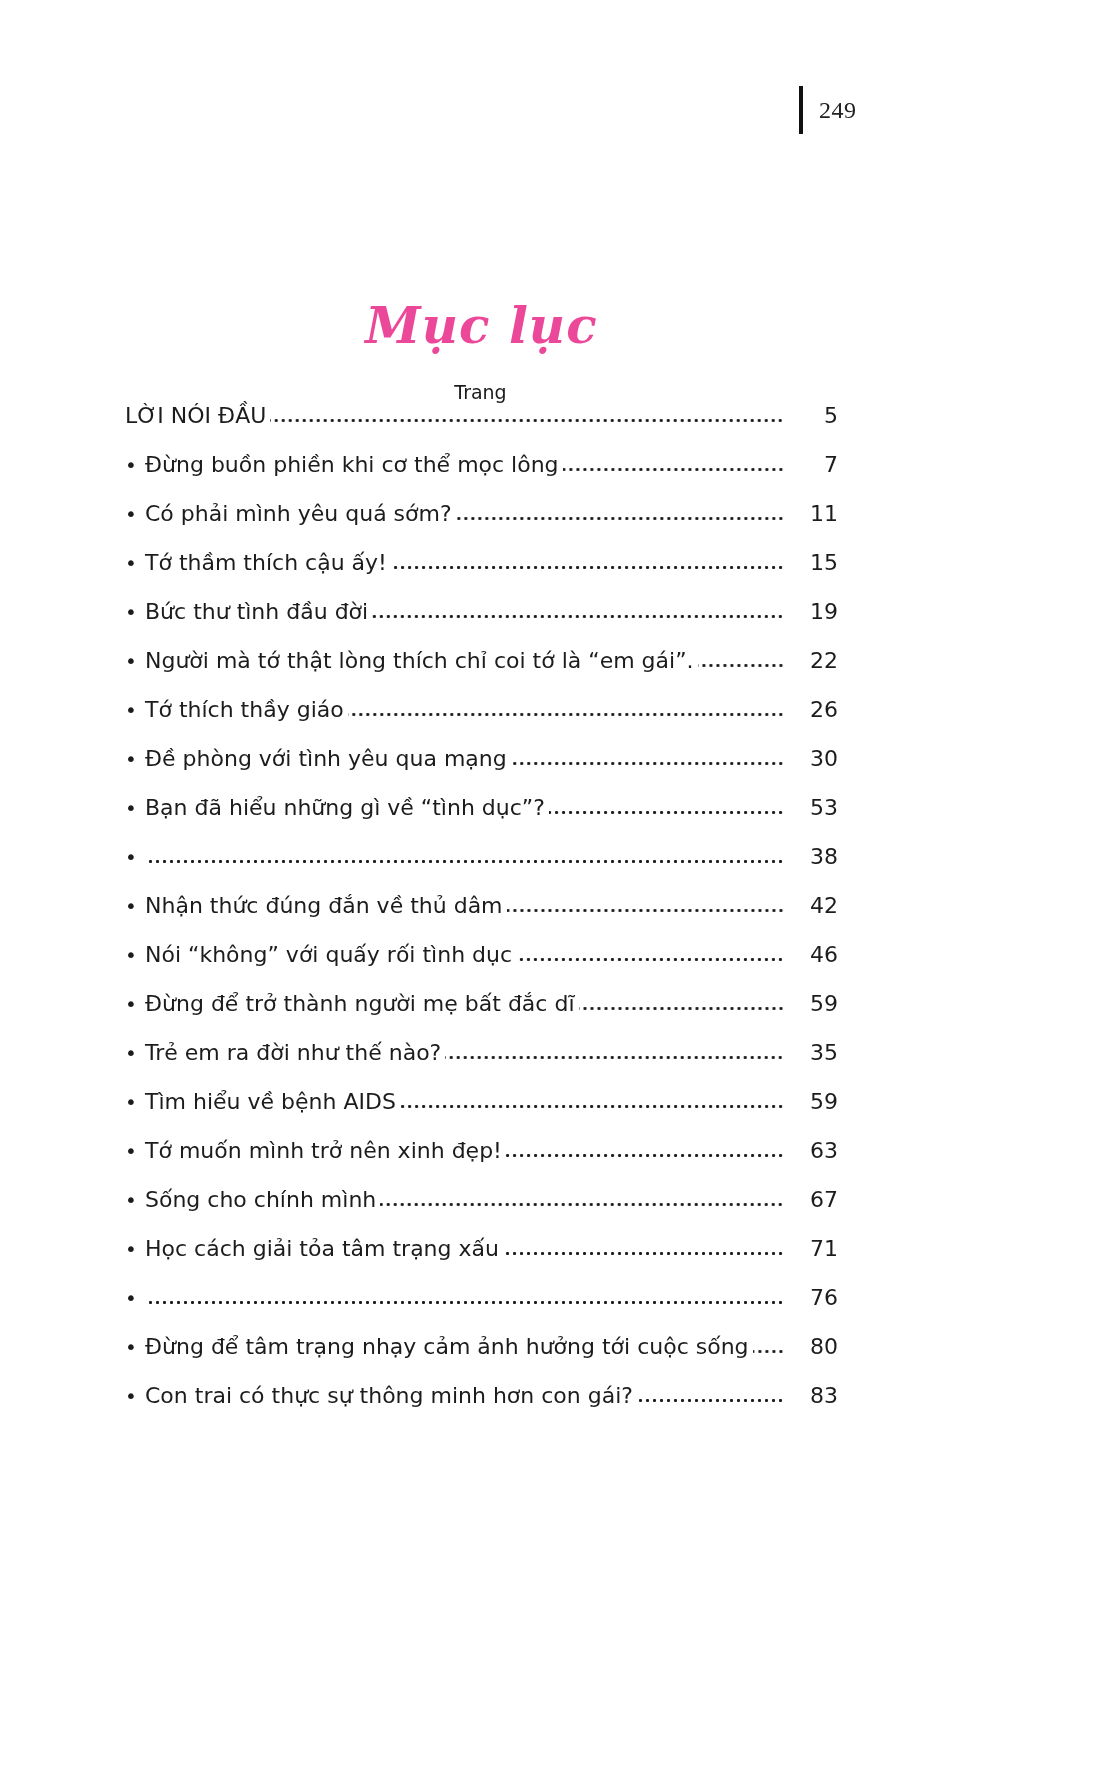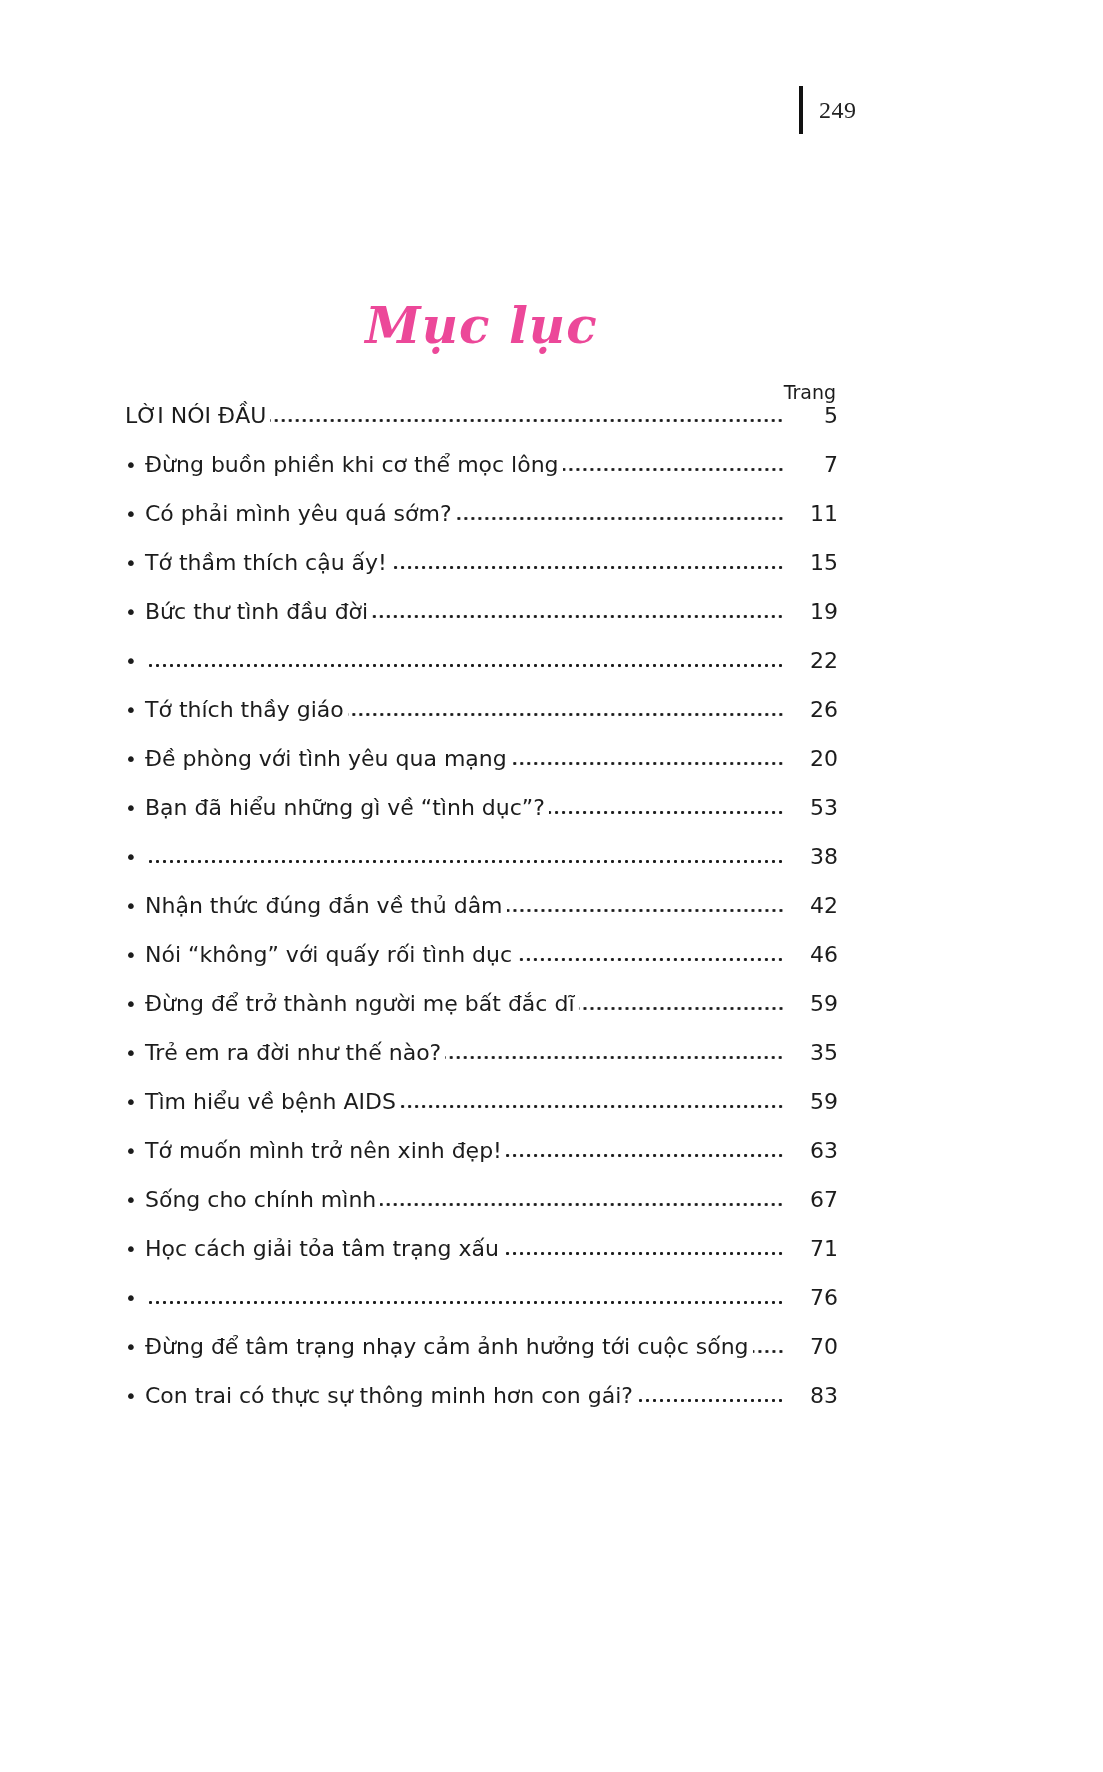--- a/index.html
+++ b/index.html
@@ -46,21 +46,21 @@
     text-align: center;
     font-family: "DejaVu Serif", "Liberation Serif", serif;
     font-style: italic;
     font-weight: bold;
     font-size: 50px;
     color: #ec4899;
     letter-spacing: 1px;
   }
   .col-header {
     margin-top: 26px;
-    text-align: right;
+    text-align: center;
     font-size: 19px;
     color: #1c1c1c;
     padding-right: 2px;
   }
   .toc {
   }
   .row {
     display: flex;
     align-items: baseline;
     height: 49px;
@@ -135,36 +135,37 @@
 
   <div class="row">
     <span class="bullet">•</span>
     <span class="label">Bức thư tình đầu đời</span>
     <span class="leader"></span>
     <span class="pagenum">19</span>
   </div>
 
   <div class="row">
     <span class="bullet">•</span>
+    <span class="label">Người mà tớ thật lòng thích chỉ coi tớ là “em gái”.</span>
     <span class="leader"></span>
     <span class="pagenum">22</span>
   </div>
 
   <div class="row">
     <span class="bullet">•</span>
     <span class="label">Tớ thích thầy giáo</span>
     <span class="leader"></span>
     <span class="pagenum">26</span>
   </div>
 
   <div class="row">
     <span class="bullet">•</span>
     <span class="label">Đề phòng với tình yêu qua mạng</span>
     <span class="leader"></span>
-    <span class="pagenum">20</span>
+    <span class="pagenum">30</span>
   </div>
 
   <div class="row">
     <span class="bullet">•</span>
     <span class="label">Bạn đã hiểu những gì về “tình dục”?</span>
     <span class="leader"></span>
     <span class="pagenum">53</span>
   </div>
 
   <div class="row">
@@ -232,21 +233,21 @@
   <div class="row">
     <span class="bullet">•</span>
     <span class="leader"></span>
     <span class="pagenum">76</span>
   </div>
 
   <div class="row">
     <span class="bullet">•</span>
     <span class="label">Đừng để tâm trạng nhạy cảm ảnh hưởng tới cuộc sống</span>
     <span class="leader"></span>
-    <span class="pagenum">70</span>
+    <span class="pagenum">80</span>
   </div>
 
   <div class="row">
     <span class="bullet">•</span>
     <span class="label">Con trai có thực sự thông minh hơn con gái?</span>
     <span class="leader"></span>
     <span class="pagenum">83</span>
   </div>
 </div>
   </div>

